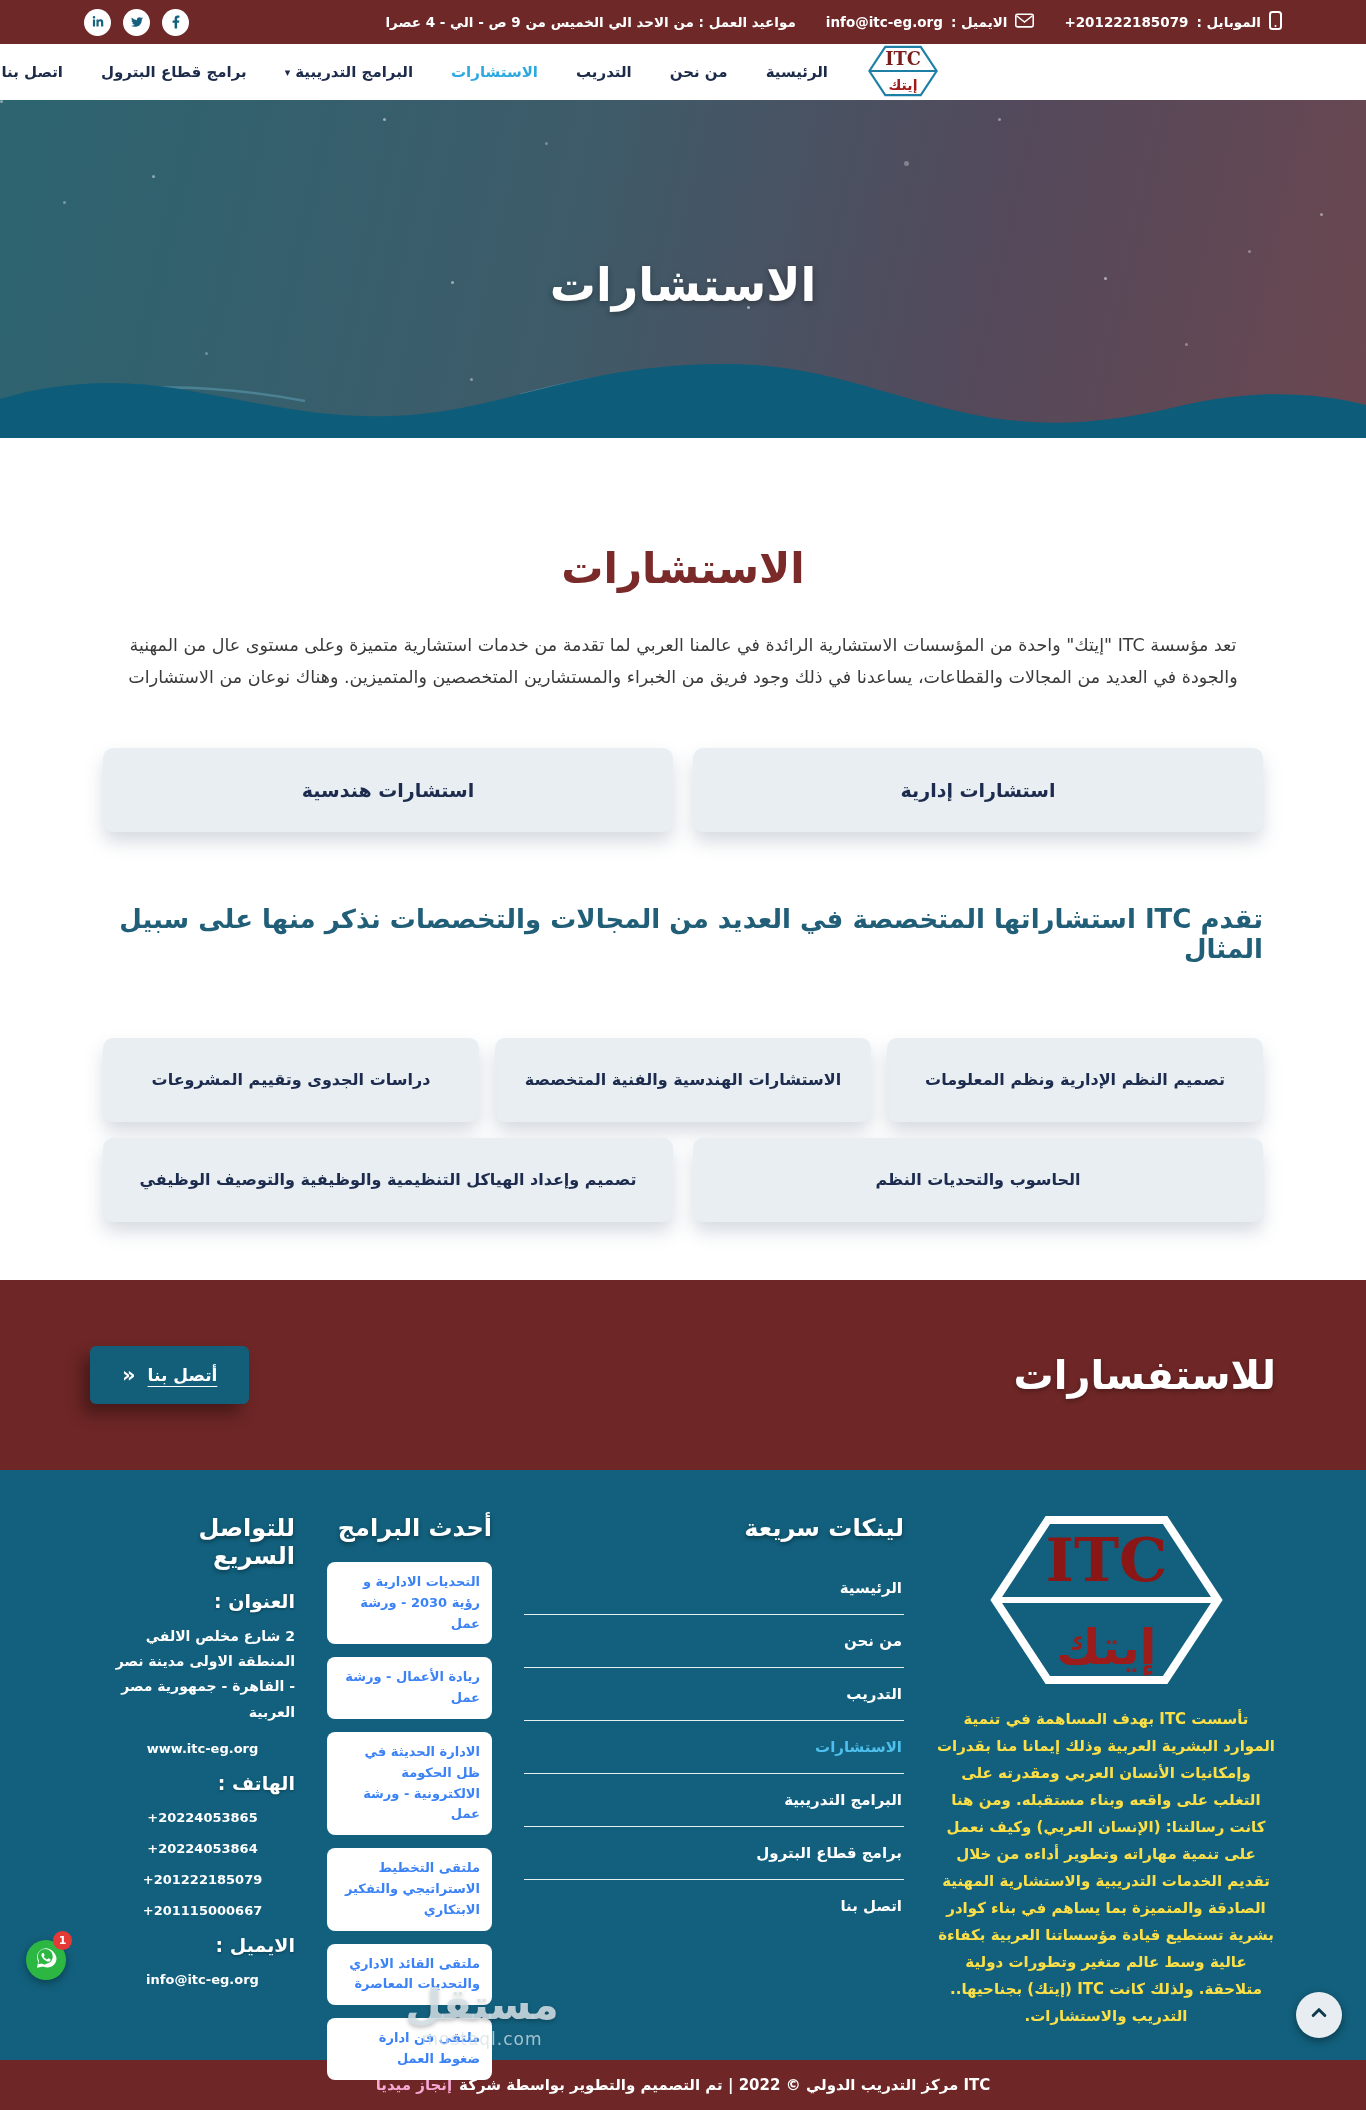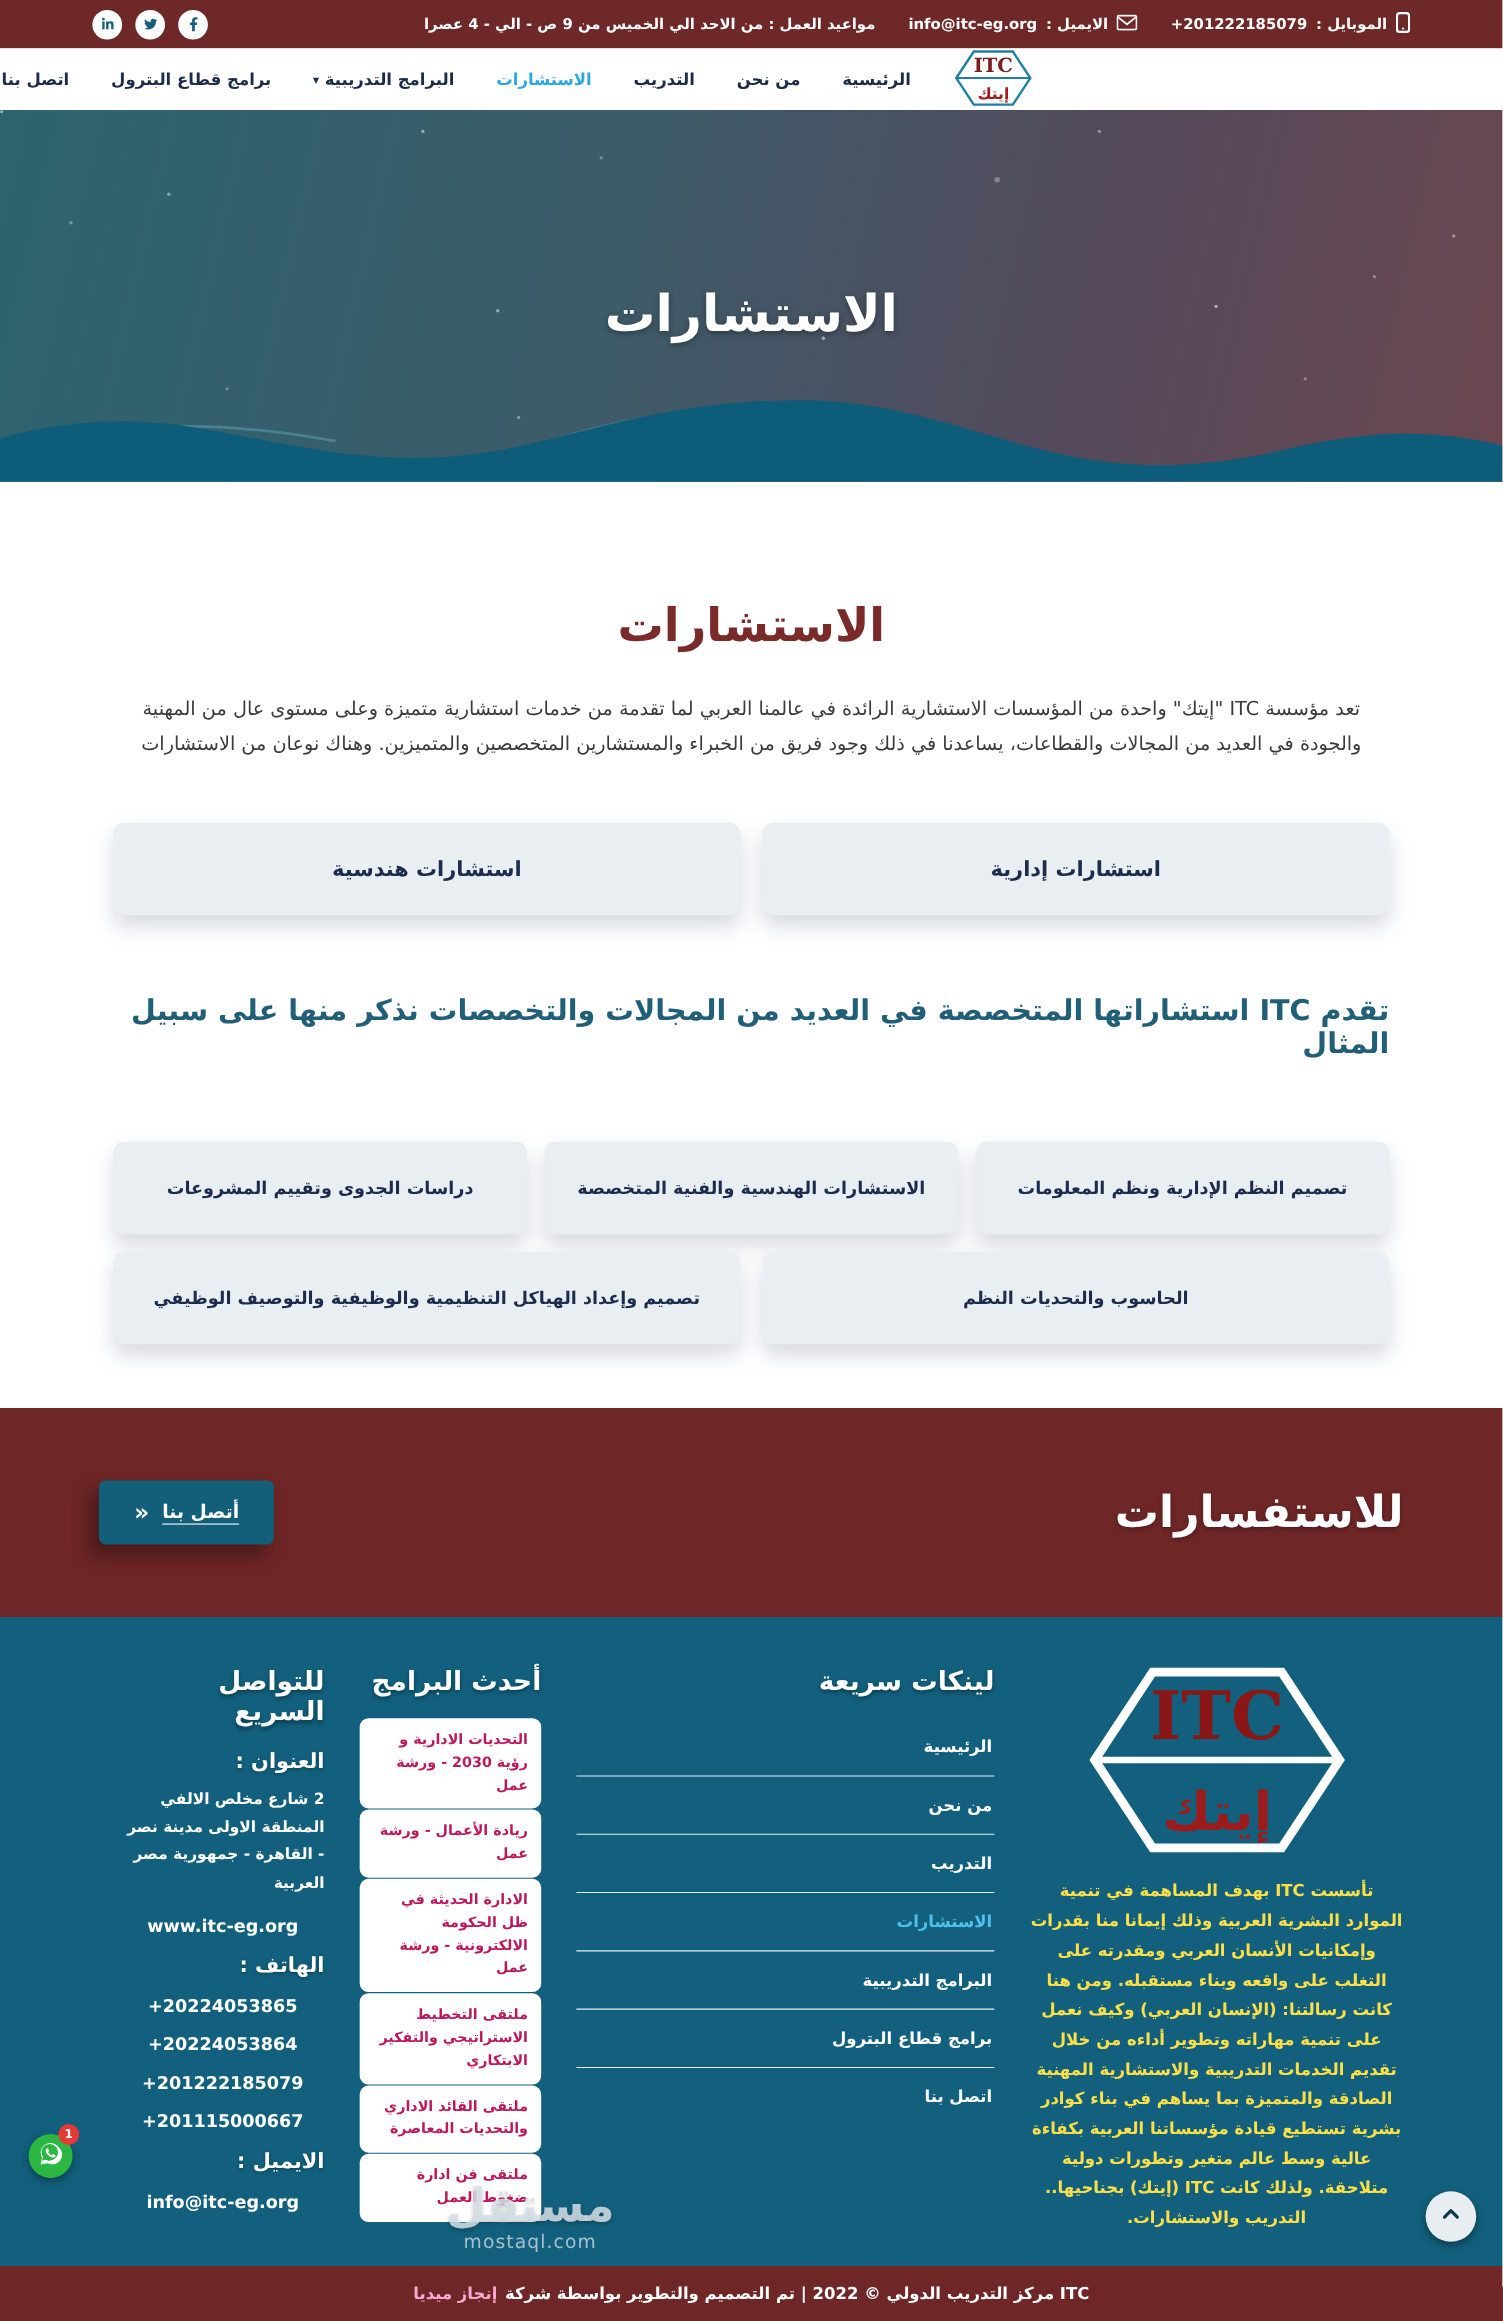--- a/index.html
+++ b/index.html
@@ -60,25 +60,25 @@
 
   
   .footer { height:590px; background:#12607d; color:#fff; padding:44px 90px 0; display:grid;
             grid-template-columns:340px 380px 165px 185px; column-gap:32px; position:relative; }
   .f-heading { font-size:24px; font-weight:bold; text-align:right; text-shadow:0 2px 4px rgba(0,0,0,.4); margin-bottom:20px; }
   .f-logo { display:block; margin:0 auto 20px; }
   .about-text { font-size:15px; line-height:1.8; text-align:center; color:#fde047; font-weight:bold; }
   .q-item { padding:17px 2px; font-size:15px; font-weight:bold; text-align:right; border-bottom:1.5px solid rgba(255,255,255,.9); cursor:pointer; }
   .q-item:last-child { border-bottom:none; }
   .q-item.active { color:#4fc0ee; }
-  .p-card { background:#fff; color:#be185d; border-radius:8px; padding:10px 12px; margin-bottom:1px;
+  .p-card { background:#fff; color:#3b82f6; border-radius:8px; padding:10px 12px; margin-bottom:13px;
             font-size:13px; font-weight:bold; line-height:1.6; text-align:right; cursor:pointer; }
   .c-label { font-size:19px; font-weight:bold; text-align:right; margin:12px 0 12px; text-shadow:0 1px 3px rgba(0,0,0,.35); }
   .c-value { font-size:14px; font-weight:bold; line-height:1.8; text-align:right; }
-  .c-center { text-align:center; font-size:16px; font-weight:bold; margin:16px 0; }
+  .c-center { text-align:center; font-size:13px; font-weight:bold; margin:16px 0; }
 
   
   .bottombar { height:50px; background:#6e2626; display:flex; align-items:center; justify-content:center; gap:7px;
                color:#fff; font-size:15px; font-weight:bold; }
   .bottombar .hl { color:#f9a8d4; }
 
   
   .whatsapp { position:absolute; left:26px; top:1940px; width:40px; height:40px; border-radius:50%; background:#2cb742;
               display:flex; align-items:center; justify-content:center; box-shadow:0 3px 8px rgba(0,0,0,.35); cursor:pointer; }
   .wa-badge { position:absolute; top:-9px; right:-6px; width:19px; height:19px; border-radius:50%; background:#e53935;

